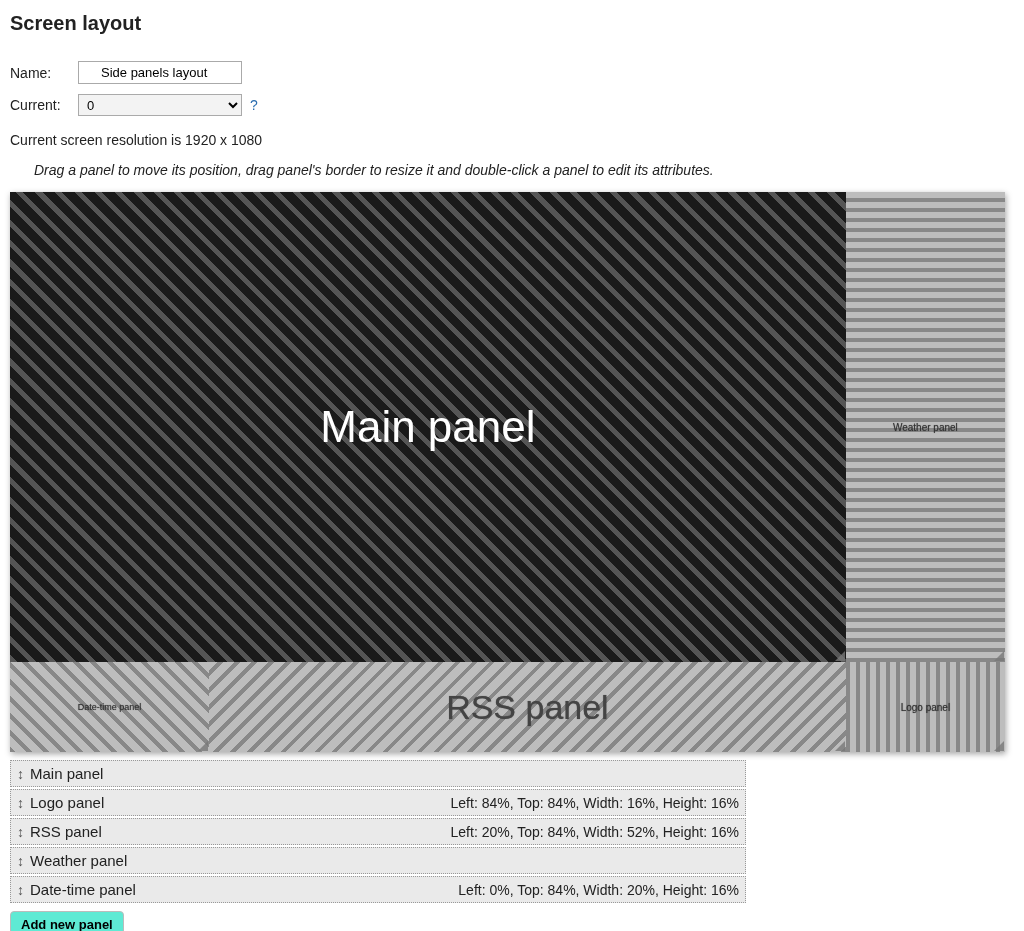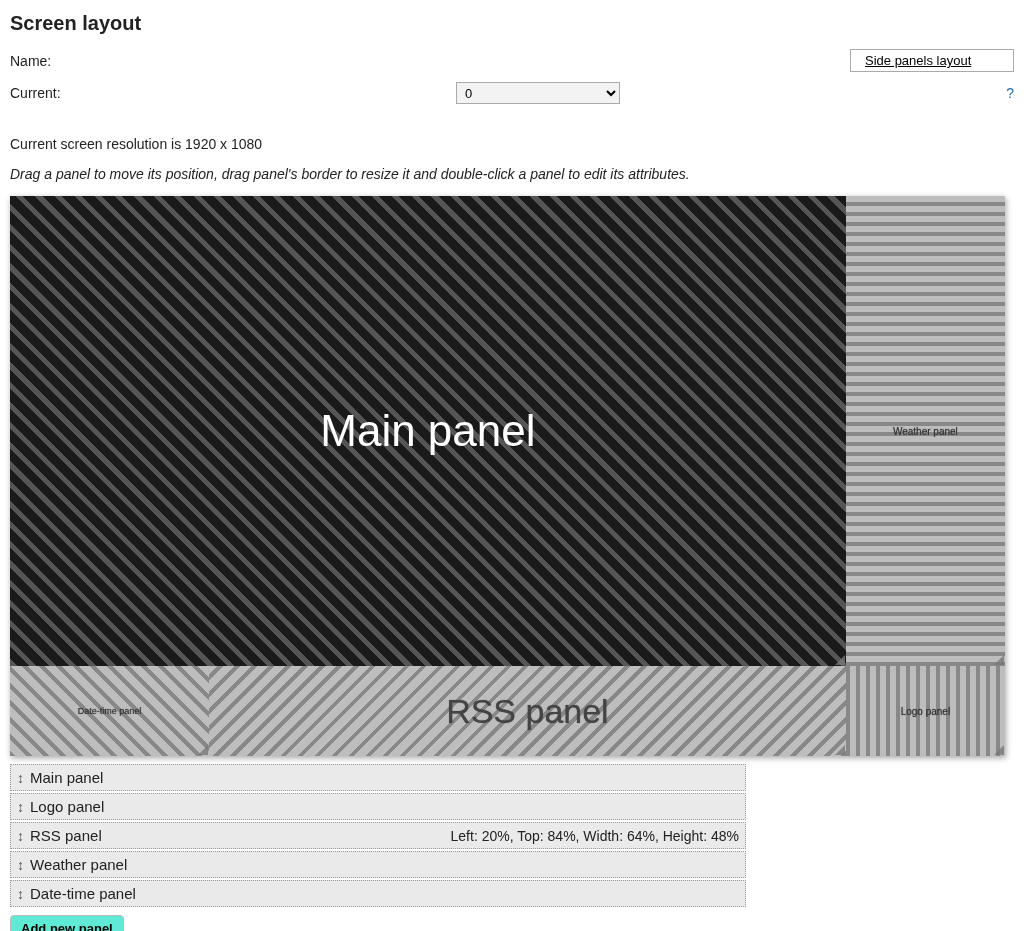--- a/index.html
+++ b/index.html
@@ -1,24 +1,24 @@
 <!DOCTYPE html>
 <html><head>
   <meta charset="utf-8">
   <style>
     * { box-sizing: border-box; margin: 0; padding: 0; }
     body { font-family: Arial, Helvetica, sans-serif; font-size: 14px; color: #222; padding: 8px 10px; background: #fff; width: 1024px; }
-    h2 { font-size: 20px; font-weight: bold; margin: 4px 0 14px 0; }
-    .form-row { display: flex; align-items: center; margin-bottom: 10px; justify-content: space-between; }
+    h2 { font-size: 20px; font-weight: bold; margin: 4px 0 26px 0; }
+    .form-row { display: flex; align-items: center; margin-bottom: 10px; }
     .form-label { width: 68px; font-size: 14px; }
-    .text-input { width: 164px; padding: 3px 14px; border: 1px solid #aaa; font-size: 13px; background: #fff; text-decoration: underline; }
+    .text-input { width: 164px; padding: 3px 22px; border: 1px solid #aaa; font-size: 13px; background: #fff; }
     .select-input { width: 164px; padding: 2px 4px; border: 1px solid #aaa; font-size: 13px; background: #f3f3f3; height: 22px; }
     .help-link { color: #2a6db0; margin-left: 8px; cursor: pointer; font-size: 14px; }
-    .resolution-text { margin-top: 32px; font-size: 14px; }
-    .hint-text { font-style: italic; margin-top: 14px; font-size: 14px; }
+    .resolution-text { margin-top: 16px; font-size: 14px; }
+    .hint-text { font-style: italic; margin-top: 14px; font-size: 14px; margin-left: 24px; }
     .canvas { position: relative; width: 995px; height: 560px; margin-top: 14px; box-shadow: 1px 2px 6px rgba(0,0,0,0.35); }
     .panel { position: absolute; display: flex; align-items: center; justify-content: center; cursor: move; }
     .panel .label { font-family: Arial, sans-serif; white-space: nowrap; text-shadow: 0 0 1px rgba(0,0,0,0.5); }
     .resize-handle { position: absolute; right: 1px; bottom: 1px; width: 0; height: 0; border-style: solid; border-width: 0 0 10px 10px; border-color: transparent transparent rgba(120,120,120,0.8) transparent; }
     .p-main { left: 0; top: 0; width: 84%; height: 84%; background-color: #1a1a1a; background-image: repeating-linear-gradient(45deg, #555 0px, #555 5px, #1a1a1a 5px, #1a1a1a 14px); }
     .p-main .label { color: #fff; font-size: 44px; }
     .p-weather { left: 84%; top: 0; width: 16%; height: 84%; background-color: #bdbdbd; background-image: repeating-linear-gradient(0deg, #888 0px, #888 4px, #bdbdbd 4px, #bdbdbd 10px); }
     .p-weather .label { color: #333; font-size: 10px; }
     .p-rss { left: 20%; top: 84%; width: 64%; height: 16%; background-color: #bdbdbd; background-image: repeating-linear-gradient(-45deg, #888 0px, #888 4px, #bdbdbd 4px, #bdbdbd 12px); }
     .p-rss .label { color: #444; font-size: 34px; }
@@ -84,38 +84,40 @@
     <div class="left">
       <span class="drag-icon">↕</span>
       <span>Main panel</span>
     </div>
   </div>
   <div class="panel-row">
     <div class="left">
       <span class="drag-icon">↕</span>
       <span>Logo panel</span>
     </div>
+    <div class="right">Left: 84%, Top: 84%, Width: 16%, Height: 16%</div>
   </div>
   <div class="panel-row">
     <div class="left">
       <span class="drag-icon">↕</span>
       <span>RSS panel</span>
     </div>
-    <div class="right">Left: 20%, Top: 84%, Width: 64%, Height: 48%</div>
+    <div class="right">Left: 20%, Top: 84%, Width: 52%, Height: 16%</div>
   </div>
   <div class="panel-row">
     <div class="left">
       <span class="drag-icon">↕</span>
       <span>Weather panel</span>
     </div>
   </div>
   <div class="panel-row">
     <div class="left">
       <span class="drag-icon">↕</span>
       <span>Date-time panel</span>
     </div>
+    <div class="right">Left: 0%, Top: 84%, Width: 20%, Height: 16%</div>
   </div>
 </div>
 
 <button class="add-btn">Add new panel</button>
 
 
 
 
 </body></html>

